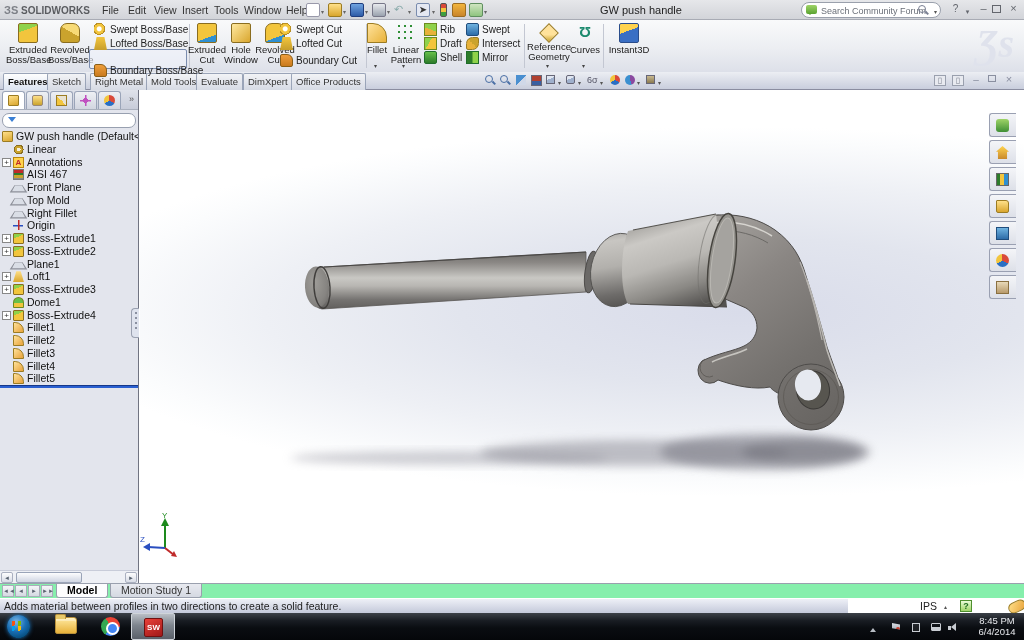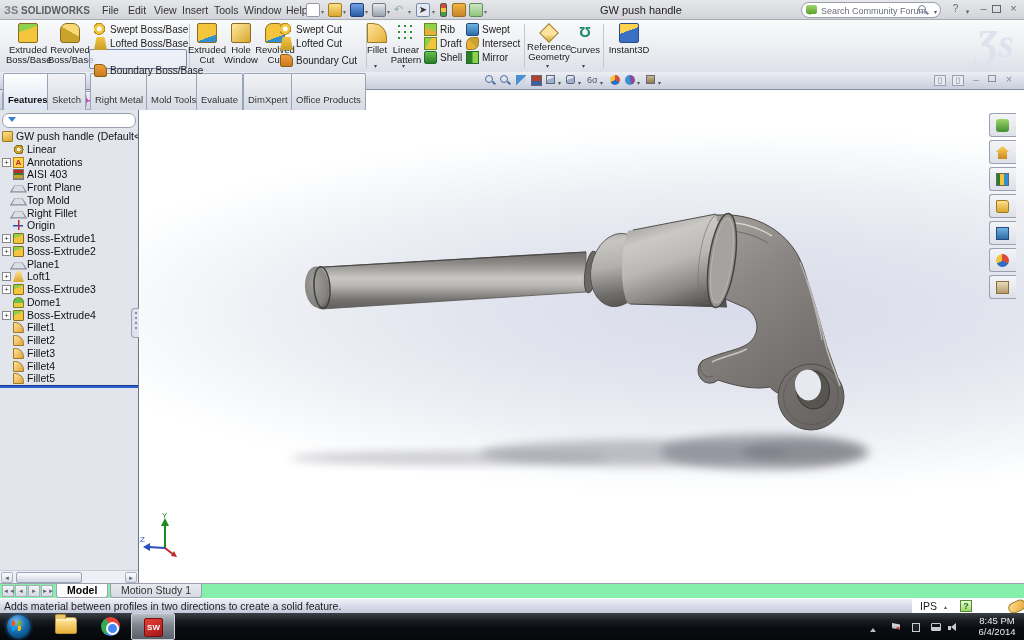--- a/index.html
+++ b/index.html
@@ -45,21 +45,21 @@
 .i-drf{background:linear-gradient(120deg,#8fd24a 0 40%,#f2c53d 40%);border:1px solid #6d8a1f}
 .i-shl{background:linear-gradient(#67c04a,#2d7c2a);border:1px solid #1f6d2a;border-radius:2px}
 .i-wrp{background:linear-gradient(#6fb3e0,#2d6ca8);border:1px solid #1f4d7d;border-radius:2px}
 .i-int{background:linear-gradient(45deg,#e8b23a 0 50%,#caa32d 50%);border:1px solid #9c7c22;border-radius:50% 2px 50% 2px}
 .i-mir{background:linear-gradient(90deg,#2d7c2a 0 45%,#8fd24a 55%);border:1px solid #1f6d2a}
 .i-ref{background:linear-gradient(135deg,#ffe29b 60%,#caa32d);border:1px solid #9c7c22;transform:rotate(45deg);width:14px!important;height:14px!important;margin-top:4px!important}
 .i-crv{background:none;border:none;color:#1c8a6e;font-weight:bold;font-size:15px;line-height:18px}
 .i-i3d{background:linear-gradient(160deg,#ffd34e 0 40%,#3a6fc4 40%);border:1px solid #2a4d8c;border-radius:2px}
 
 #tabrow{position:absolute;left:0;top:72px;width:1024px;height:18px;background:linear-gradient(#eceef3,#c9cedd);border-bottom:1px solid #8a8da0;z-index:24}
-.ctab{position:absolute;top:1px;height:17px;line-height:16px;padding:18px 4px;font-size:9.5px;color:#333;background:linear-gradient(#f2f3f6,#d6dae4);border:1px solid #9aa4b8;border-bottom:none;border-radius:2px 2px 0 0;white-space:nowrap}
+.ctab{position:absolute;top:1px;height:17px;line-height:16px;padding:0 4px;font-size:9.5px;color:#333;background:linear-gradient(#f2f3f6,#d6dae4);border:1px solid #9aa4b8;border-bottom:none;border-radius:2px 2px 0 0;white-space:nowrap}
 .ctab.active{background:linear-gradient(#fefefe,#dce4f2);font-weight:bold;color:#111}
 .hu-ic{position:absolute;top:3px;width:12px;height:12px}
 .hu-car{position:absolute;top:7px;font-size:6px;color:#555}
 .docbtn{position:absolute;top:3px;width:12px;height:11px;border:1px solid #9aa0ae;background:#e8eaf0;color:#7a7f8c;font-size:8px;line-height:9px;text-align:center}
 
 #treepanel{position:absolute;left:0;top:90px;width:139px;height:493px;background:#e3e5ed;border-right:1px solid #717482;z-index:20}
 #treetabs{position:absolute;left:0;top:0;width:138px;height:20px;background:linear-gradient(#dfe2ea,#c8ccd9);border-bottom:1px solid #aab0bd}
 .ttab{position:absolute;top:1px;width:23px;height:18px;border:1px solid #9aa4b8;border-bottom:none;border-radius:3px 3px 0 0;background:linear-gradient(#eef0f4,#d2d6e0)}
 .ttab.active{background:#fff}
 .ttab .g{position:absolute;left:5px;top:3px;width:11px;height:11px}
@@ -102,21 +102,21 @@
 .g-sph{background:conic-gradient(#d94a3a 0 120deg,#2a6fc4 120deg 240deg,#f2c53d 240deg);border-radius:50%}
 .g-box{background:linear-gradient(#e8d9b8,#b89a6a);border:1px solid #8a7040}
 
 #triad{position:absolute;left:0px;top:420px;width:60px;height:60px}
 
 #doctabs{position:absolute;left:0;top:583px;width:1024px;height:15px;background:#86efac;border-top:1px solid #9aa0ae;z-index:26}
 .dnav{position:absolute;top:1px;width:12px;height:12px;background:linear-gradient(#f5f6f8,#d5d9e2);border:1px solid #a8aeba;color:#5a6270;font-size:6px;line-height:11px;text-align:center}
 .dtab{position:absolute;top:0;height:14px;line-height:13px;padding:0 10px;font-size:10.5px;color:#333;border:1px solid #9aa0ae;border-top:none;background:linear-gradient(#e8eaf0,#d5d9e2);border-radius:0 0 3px 3px}
 .dtab.active{background:#fdfdfe;font-weight:bold;color:#000}
 
-#statusbar{position:absolute;left:0;top:598px;width:912px;height:15px;background:linear-gradient(#eef0f7,#c4c9da);border-top:1px solid #fff;z-index:26}
+#statusbar{position:absolute;left:0;top:598px;width:848px;height:15px;background:linear-gradient(#eef0f7,#c4c9da);border-top:1px solid #fff;z-index:26}
 #status-msg{position:absolute;left:4px;top:1px;font-size:10.5px;color:#222}
 #status-units{position:absolute;left:920px;top:1px;font-size:10.5px;color:#222}
 #status-units-car{position:absolute;left:944px;top:4px;font-size:6px;color:#555}
 #status-help{position:absolute;left:960px;top:1px;width:12px;height:12px;background:linear-gradient(#eafcd8,#9fd468);border:1px solid #4f8f2f;color:#1d6d1d;font-weight:bold;font-size:9px;text-align:center;line-height:11px}
 #status-tag{position:absolute;left:1008px;top:2px;width:18px;height:11px;background:linear-gradient(135deg,#ffe089,#e8a23a);border:1px solid #9c7c22;border-radius:6px;transform:rotate(-25deg)}
 
 #taskbar{position:absolute;left:0;top:613px;width:1024px;height:27px;background:linear-gradient(#3c4148 0%,#191d23 28%,#0a0d11 55%,#05070a);z-index:30}
 #startorb{position:absolute;left:7px;top:2px;width:23px;height:23px;border-radius:50%;background:radial-gradient(circle at 40% 30%,#7db9e8,#1a6fb5 45%,#054c7b 80%);box-shadow:0 0 4px #1a6fb5}
 #startorb .fl{position:absolute;left:5px;top:6px;width:12px;height:10px;background:
  linear-gradient(105deg,#f65314 0 48%,transparent 48%) 0 0/6px 5px no-repeat,
@@ -318,21 +318,21 @@
       </span>
     <span id="ttab-more">»</span>
   </div>
   <div id="filterbox">
       <span class="fun"></span>
     </div>
   <div id="tree">
     <div class="trow root"><span class="tico t-part"></span><span>GW push handle  (Default&lt;&lt;Def</span></div>
     <div class="trow"><span class="tico t-sens"></span><span>Linear</span></div>
     <div class="trow"><span class="texp">+</span><span class="tico t-ann">A</span><span>Annotations</span></div>
-    <div class="trow"><span class="tico t-mat"></span><span>AISI 403</span></div>
+    <div class="trow"><span class="tico t-mat"></span><span>AISI 467</span></div>
     <div class="trow"><span class="tico t-pln"></span><span>Front Plane</span></div>
     <div class="trow"><span class="tico t-pln"></span><span>Top Mold</span></div>
     <div class="trow"><span class="tico t-pln"></span><span>Right Fillet</span></div>
     <div class="trow"><span class="tico t-org"></span><span>Origin</span></div>
     <div class="trow"><span class="texp">+</span><span class="tico t-boss"></span><span>Boss-Extrude1</span></div>
     <div class="trow"><span class="texp">+</span><span class="tico t-boss"></span><span>Boss-Extrude2</span></div>
     <div class="trow"><span class="tico t-pln"></span><span>Plane1</span></div>
     <div class="trow"><span class="texp">+</span><span class="tico t-loft"></span><span>Loft1</span></div>
     <div class="trow"><span class="texp">+</span><span class="tico t-boss"></span><span>Boss-Extrude3</span></div>
     <div class="trow"><span class="tico t-dome"></span><span>Dome1</span></div>

